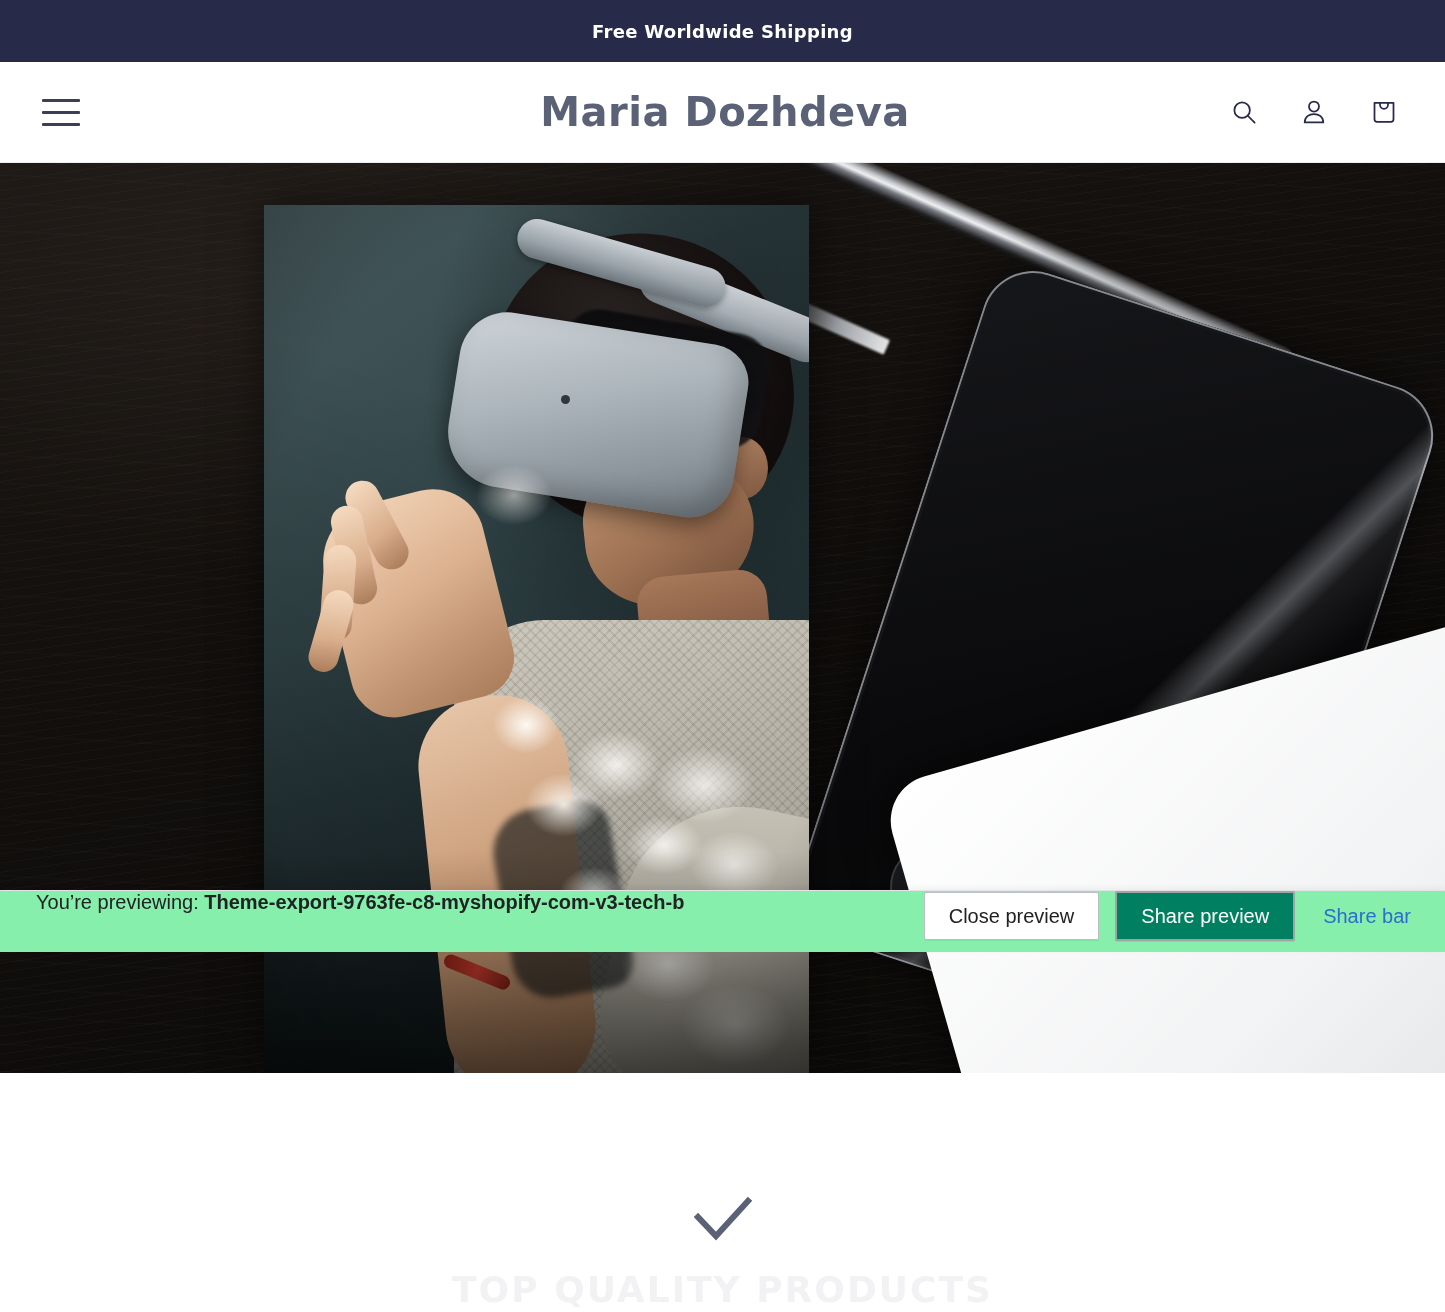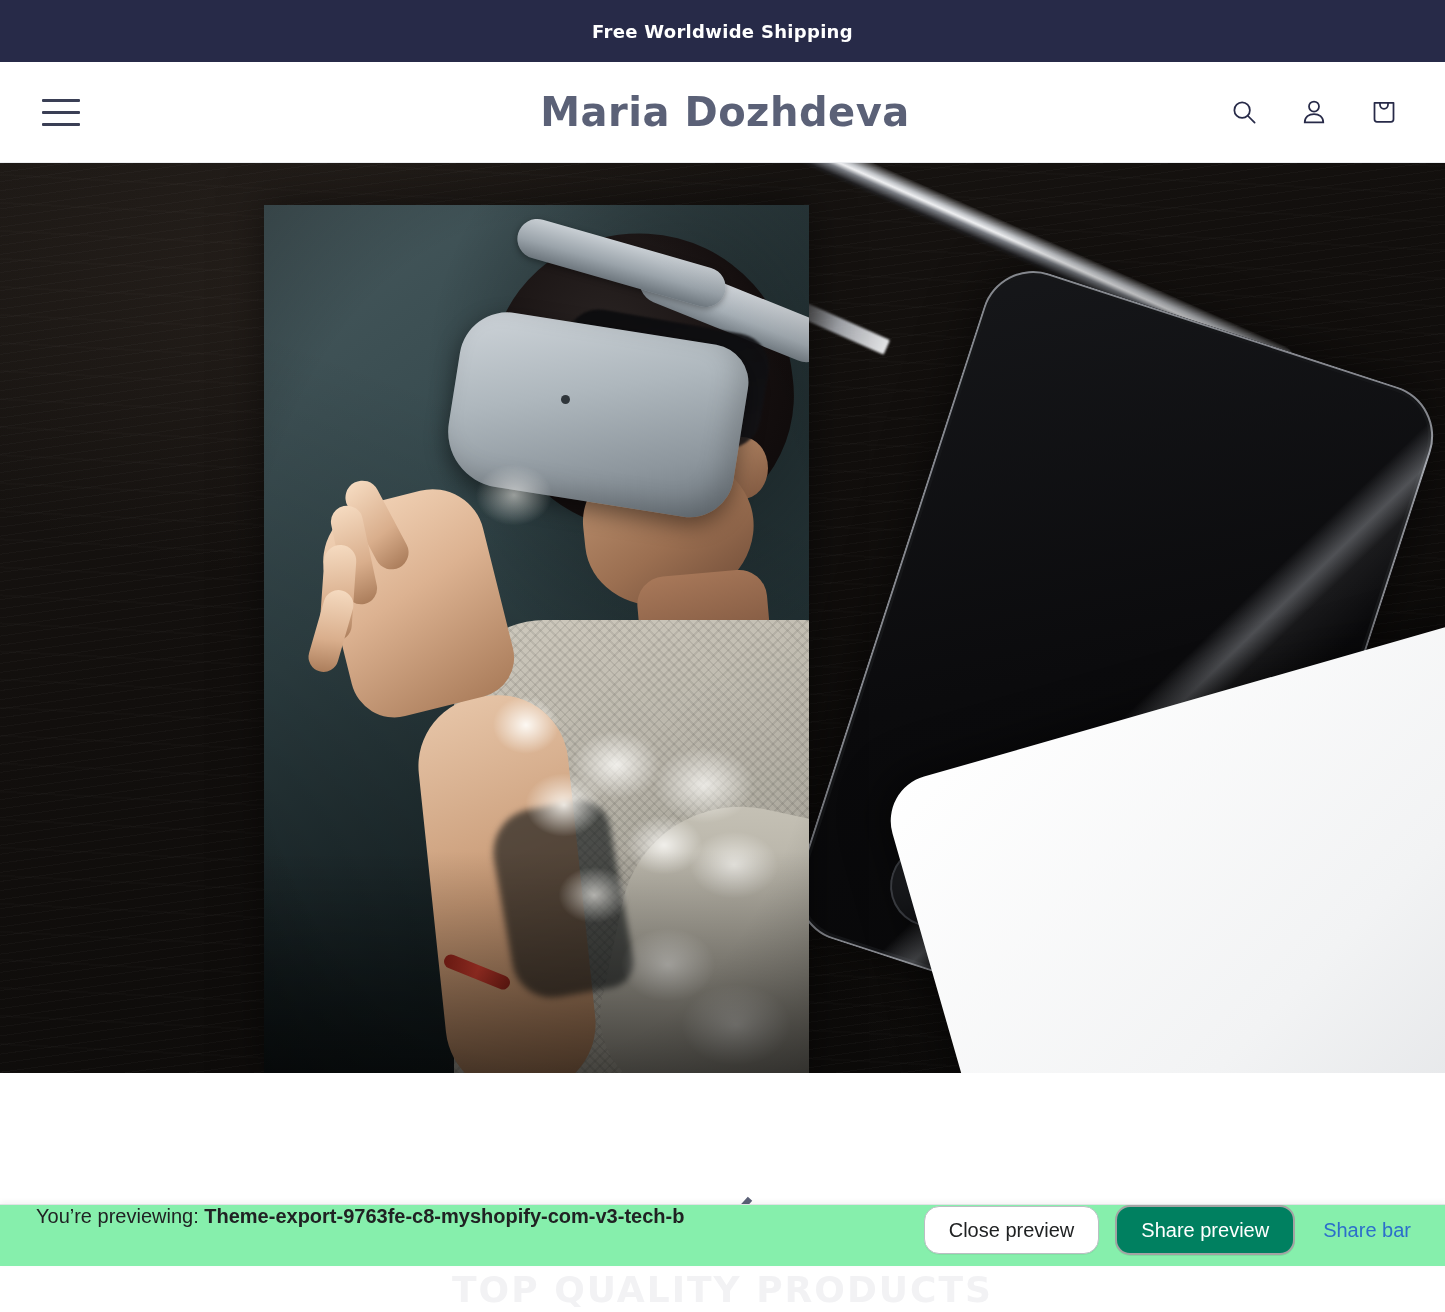--- a/index.html
+++ b/index.html
@@ -8,21 +8,21 @@
     width: 1445px;
     height: 1312px;
     overflow: hidden;
     background: #ffffff;
     font-family: "Liberation Sans", sans-serif;
   }
 
   .page {
     position: relative;
     width: 1445px;
-    height: 1266px;
+    height: 952px;
     background: #ffffff;
   }
 
   
   .announcement-bar {
     height: 62px;
     background: #272a48;
     display: flex;
     align-items: center;
     justify-content: center;
@@ -447,21 +447,21 @@
   .preview-actions {
     margin-left: auto;
     display: flex;
     align-items: center;
     gap: 16px;
   }
   .btn {
     font-size: 20px;
     font-family: "Liberation Sans", sans-serif;
     cursor: pointer;
-    border-radius: 15px;
+    border-radius: 2px;
     padding: 13px 24px;
     line-height: 1;
     white-space: nowrap;
   }
   .btn-secondary {
     background: #ffffff;
     border: 1px solid #babfc3;
     color: #202223;
     box-shadow: 0 1px 0 rgba(0,0,0,0.05);
   }

